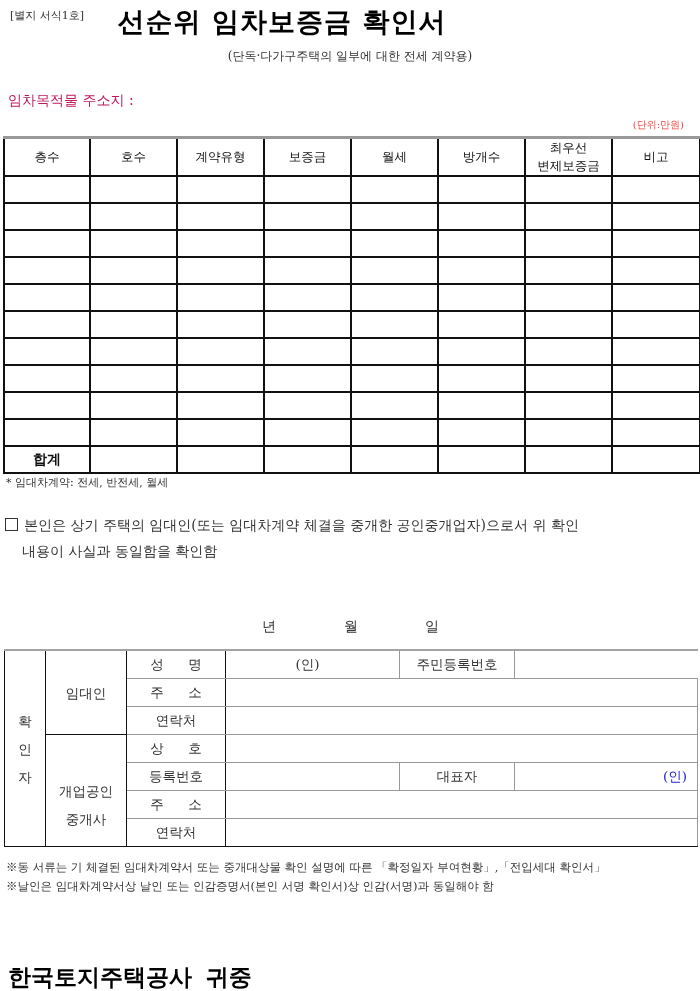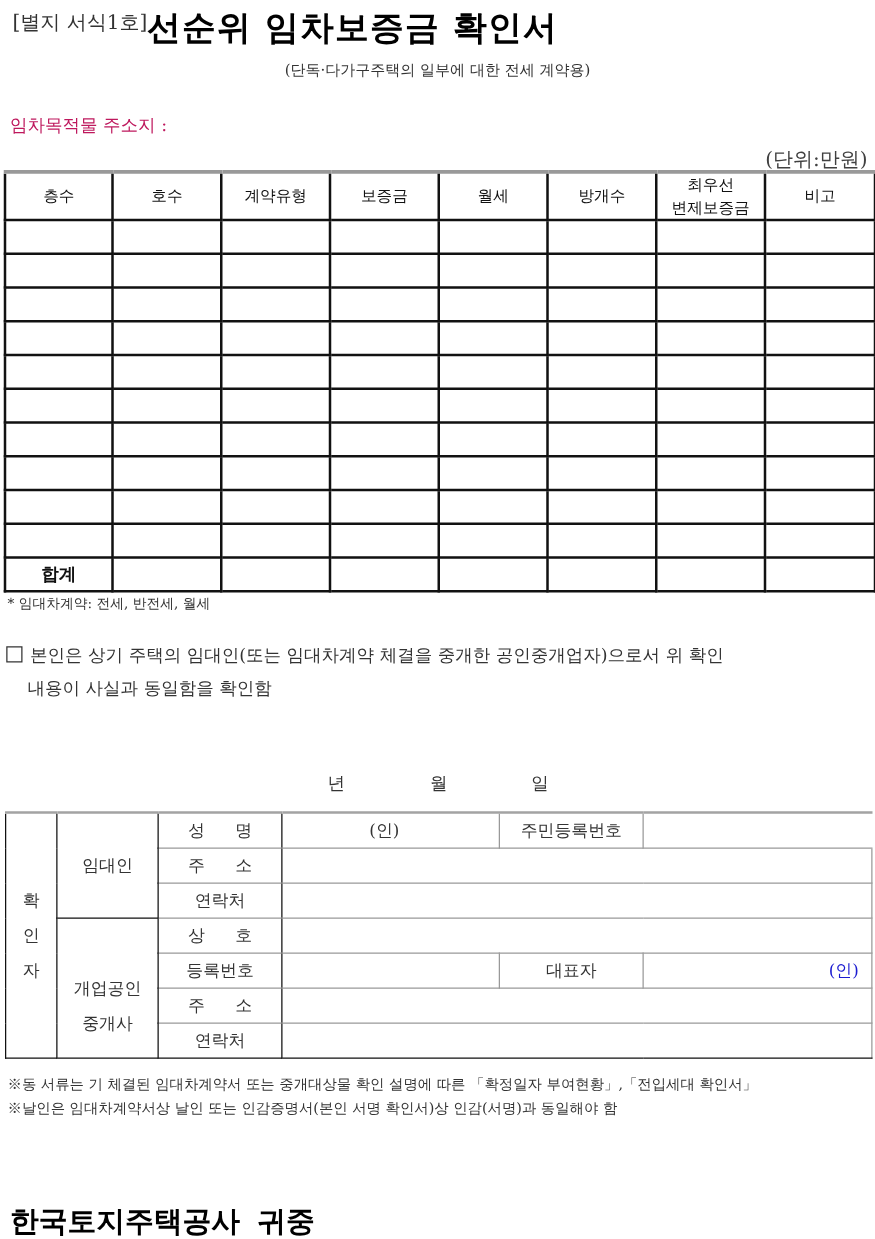--- a/index.html
+++ b/index.html
@@ -1,26 +1,26 @@
 <!DOCTYPE html>
 <html><head>
 <meta charset="utf-8">
 <style>
   html, body { margin: 0; padding: 0; background: #ffffff; }
   body {
     width: 700px; height: 991px; position: relative; overflow: hidden;
     font-family: "DejaVu Serif", "Liberation Serif", serif; color: #111;
   }
   .abs { position: absolute; }
-  .form-no { left: 10px; top: 8px; font-size: 16px; color: #333; }
+  .form-no { left: 10px; top: 8px; font-size: 11px; color: #333; }
   .title { left: 0; width: 564px; top: 4px; text-align: center; font-size: 27px; font-weight: bold;
            font-family: "DejaVu Sans", "Liberation Sans", sans-serif; letter-spacing: 1px; color: #000; }
   .subtitle { left: 0; width: 700px; top: 48px; text-align: center; font-size: 12px; color: #333; }
   .address-label { left: 8px; top: 92px; font-size: 14px; color: #be185d; }
-  .unit { right: 6px; top: 118px; font-size: 16px; color: #404040; }
+  .unit { right: 16px; top: 118px; font-size: 10px; color: #ef4444; }
 
   table { border-collapse: collapse; table-layout: fixed; }
   .t1 { position: absolute; left: 3px; top: 136px; width: 696px; }
   .t1 th, .t1 td { border: 2px solid #111; padding: 0; text-align: center; font-size: 13px; }
   .t1 tr.head th { border-top: 3px solid #999; height: 36px; font-weight: normal; font-family: "DejaVu Sans", sans-serif; font-size: 12.5px; line-height: 18px; }
   .t1 td { height: 25px; }
   .t1 td.sum { font-weight: bold; font-size: 14px; font-family: "DejaVu Sans", sans-serif; }
   .footnote { left: 6px; top: 475px; font-size: 11px; color: #333; }
 
   .confirm { left: 5px; top: 512px; width: 690px; font-size: 14px; line-height: 26px; color: #333; }

